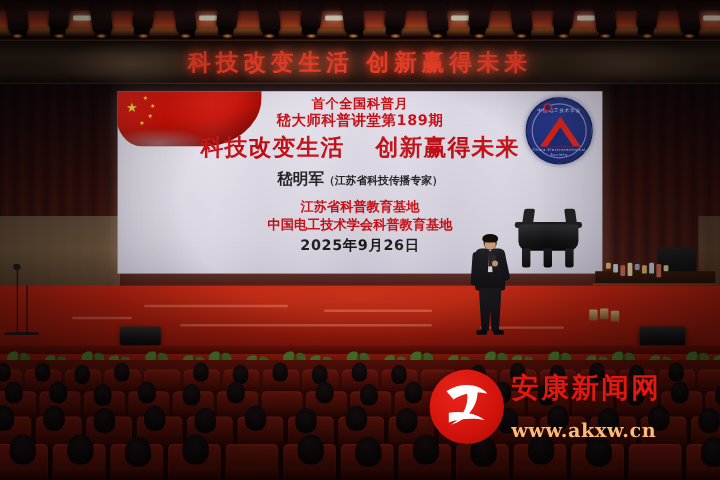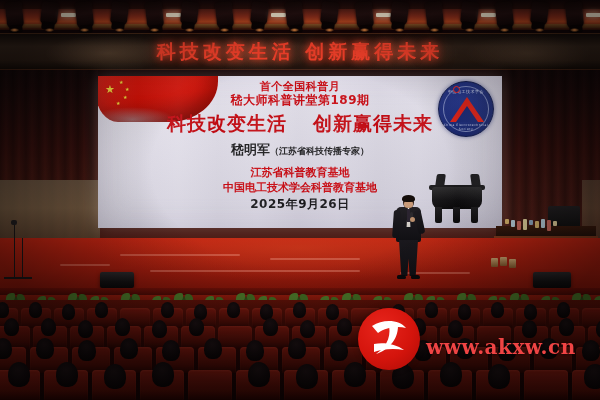--- a/index.html
+++ b/index.html
@@ -402,21 +402,21 @@
     position: absolute; left: 0; top: 0; width: 100%; height: 100%;
   }
   .wm-right { margin-left: 6px; }
   .wm-cn {
     font-size: 23px; font-weight: bold; color: #e01810;
     letter-spacing: 2px; line-height: 1;
     text-shadow: 0 1px 2px rgba(0,0,0,.45);
     font-family: "DejaVu Serif", "Liberation Serif", serif;
   }
   .wm-url {
-    font-size: 20px; font-weight: bold; color: #ef4444;
+    font-size: 16px; font-weight: bold; color: #fdba74;
     letter-spacing: .5px; margin-top: 16px; line-height: 1;
     font-family: "DejaVu Serif", "Liberation Serif", serif;
     text-shadow: 0 1px 2px rgba(0,0,0,.45);
   }
 </style>
 </head>
 <body>
 
 <div class="photo">
 
@@ -735,17 +735,18 @@
 
   <div class="watermark">
     <div class="wm-logo">
       <svg class="glyph" viewBox="0 0 62 62">
         <path d="M14 18 C26 10, 42 12, 48 20 C40 18, 28 19, 20 25 Z" fill="#ffffff"></path>
         <path d="M30 14 C34 26, 30 38, 18 46 C30 42, 40 32, 40 18 Z" fill="#ffffff"></path>
         <path d="M16 36 C26 34, 38 36, 46 42 C36 40, 24 41, 16 44 Z" fill="#ffffff"></path>
       </svg>
     </div>
     <div class="wm-right">
+      <div class="wm-cn">安康新闻网</div>
       <div class="wm-url">www.akxw.cn</div>
     </div>
   </div>
 
 </div>
 
 </body></html>

